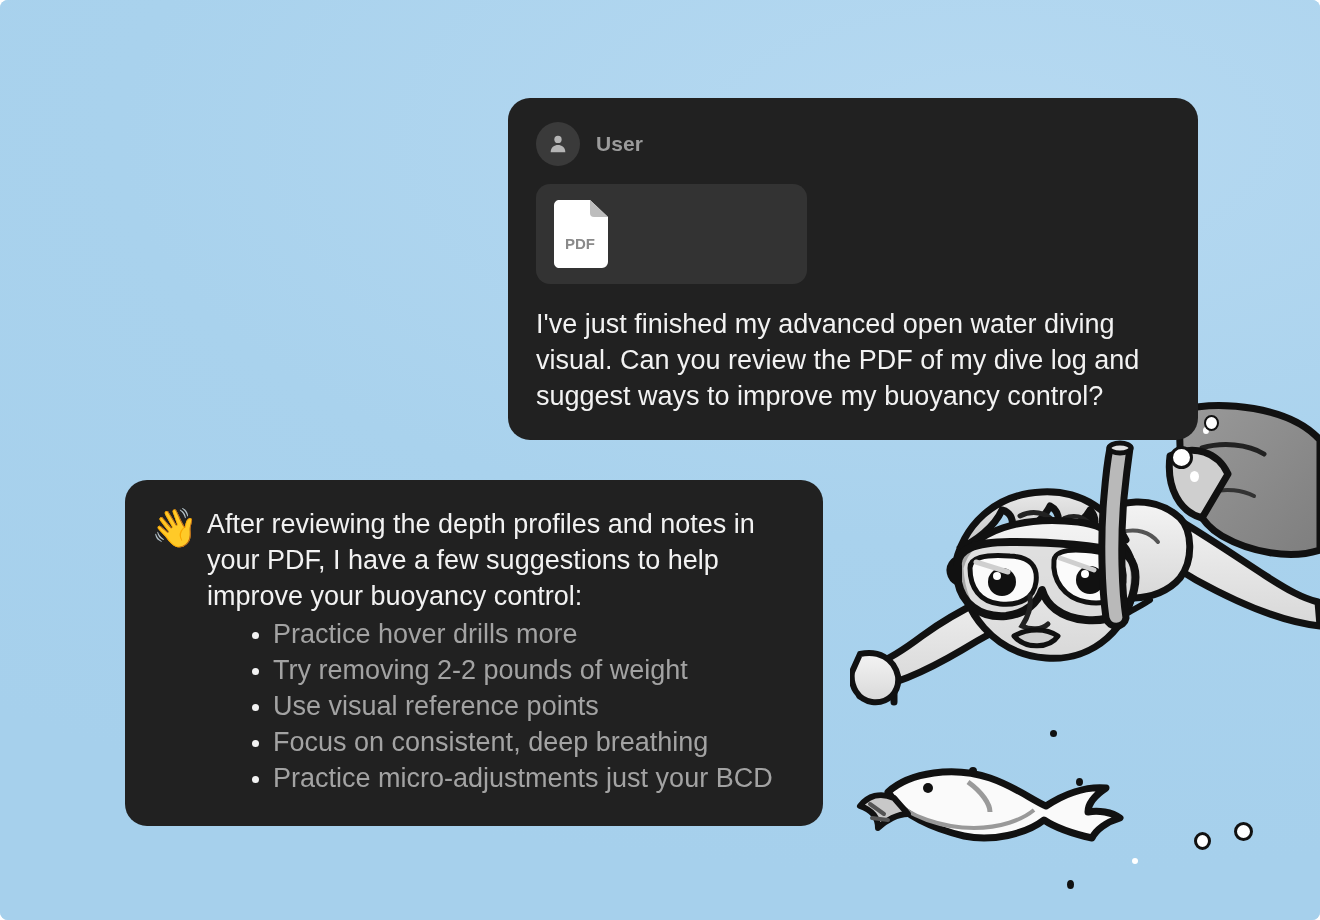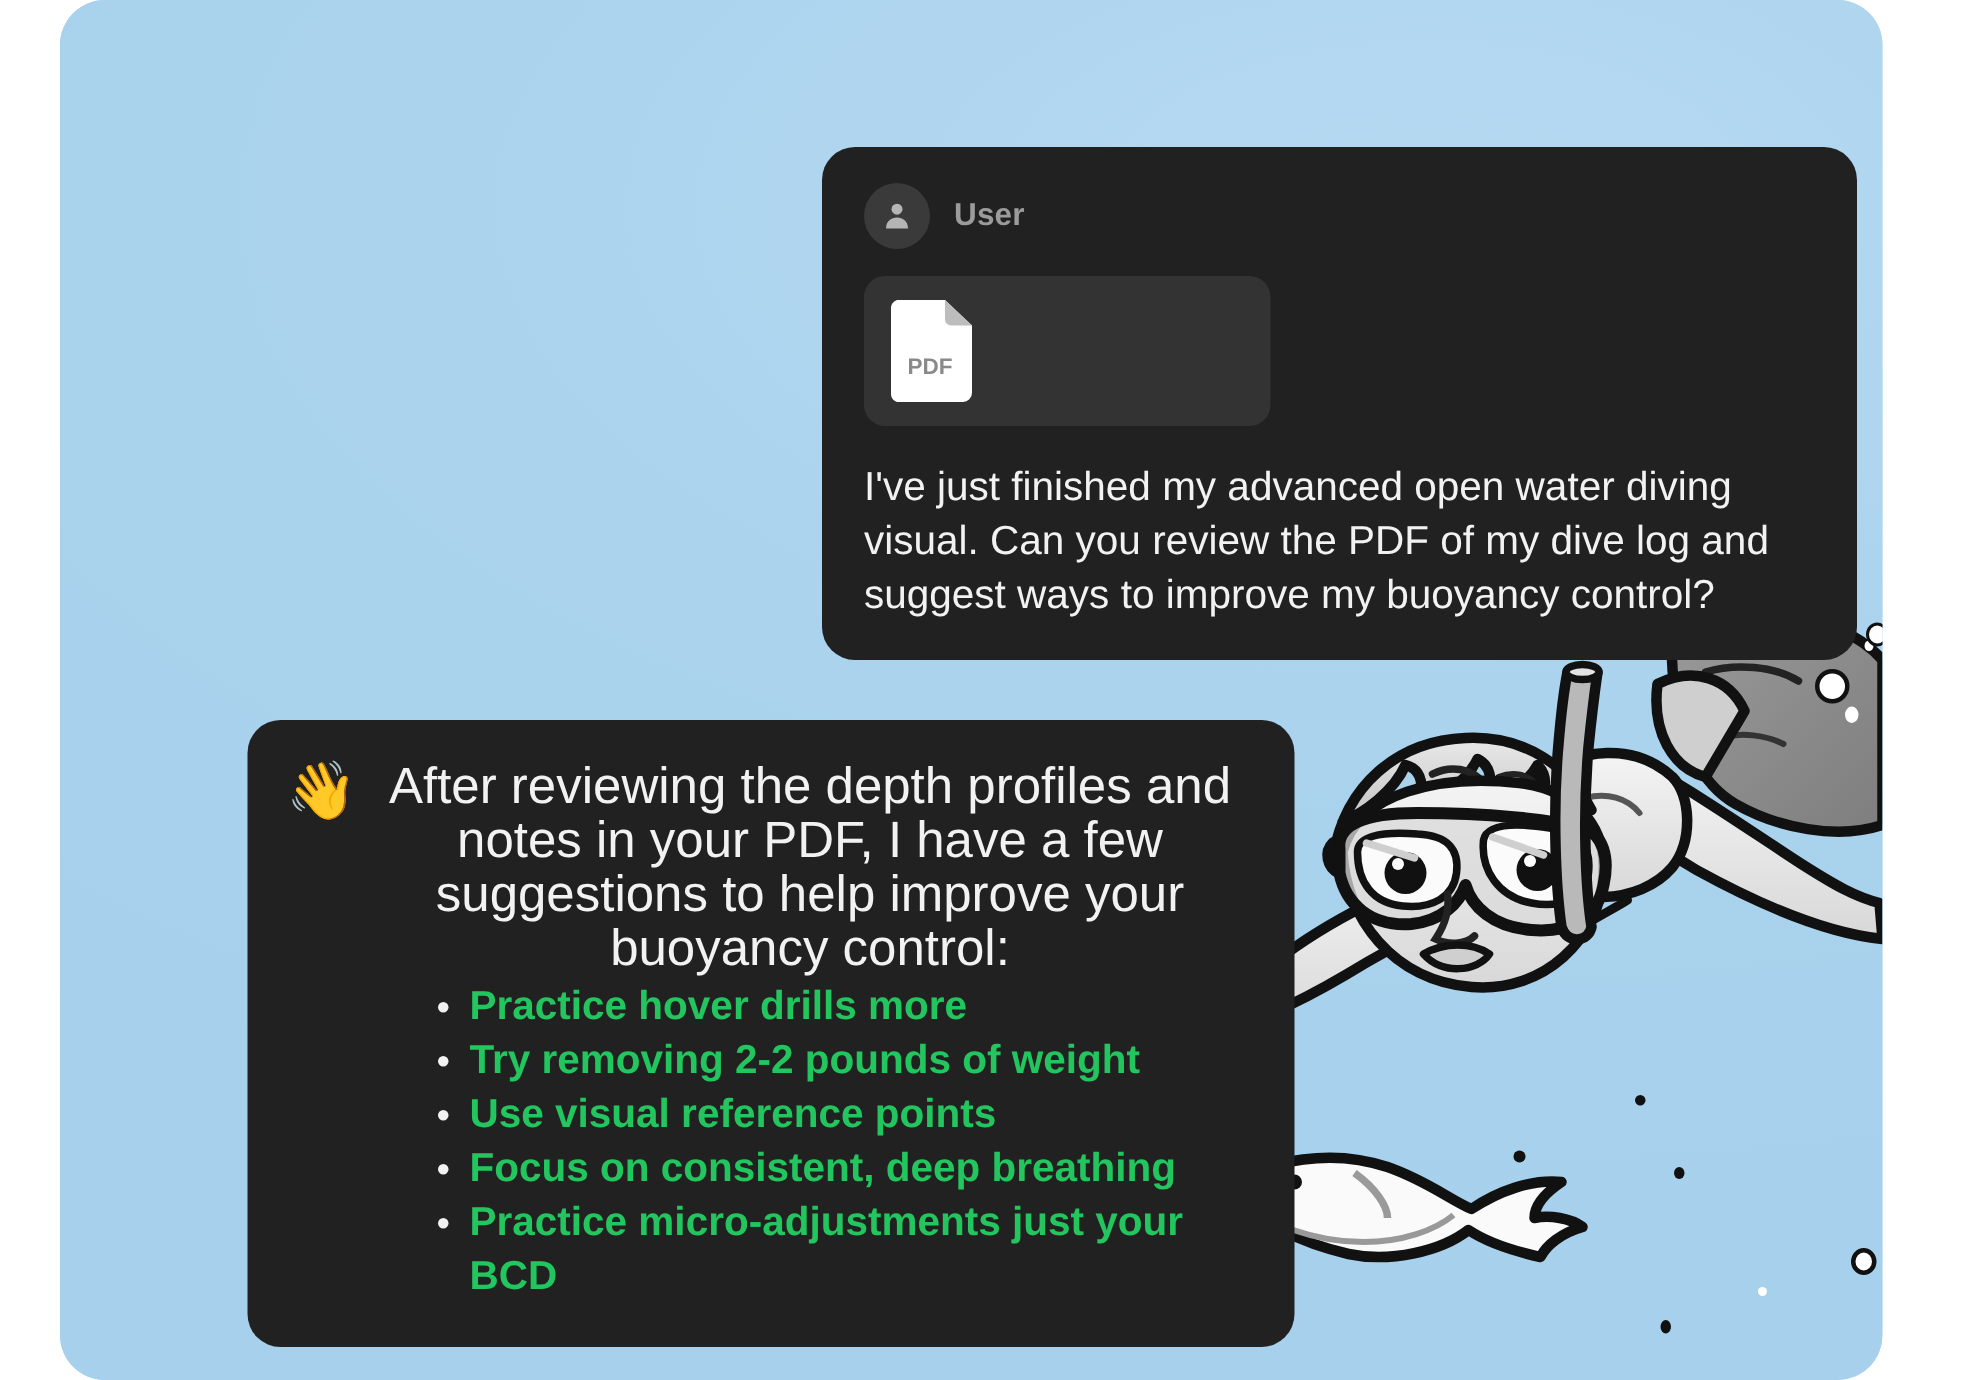--- a/index.html
+++ b/index.html
@@ -11,26 +11,25 @@
   body {
     width: 1320px;
     height: 920px;
     overflow: hidden;
     font-family: "Liberation Sans", sans-serif;
   }
 
   
   #stage {
     position: relative;
-    width: 1215px;
+    width: 1320px;
     height: 920px;
-    border-radius: 30px;
+    border-radius: 8px;
     overflow: hidden;
     background: #aed5ef;
-    margin-left: 40px;
   }
   #bg-gradient {
     position: absolute;
     inset: 0;
     background:
       radial-gradient(120% 80% at 75% 15%, #b6d9f1 0%, #a9d2ed 55%, #a6d0ec 100%);
   }
 
   
   #illustration {
@@ -130,37 +129,35 @@
   }
   .wave-emoji {
     font-size: 38px;
     line-height: 38px;
     flex: 0 0 auto;
     margin-top: 3px;
     width: 42px;
     height: 42px;
   }
   .assistant-text {
-    font-size: 34px;
+    font-size: 27px;
     line-height: 36px;
     color: #f2f2f2;
-    text-align: center;
   }
   .suggestion-list {
     list-style: none;
     margin: 2px 0 0 0;
     padding: 0 0 0 96px;
   }
   .suggestion-list li {
     position: relative;
     font-size: 27px;
     line-height: 36px;
-    color: #22c55e;
+    color: #a3a3a3;
     padding-left: 26px;
-    font-weight: bold;
   }
   .suggestion-list li::before {
     content: "";
     position: absolute;
     left: 5px;
     top: 16px;
     width: 7px;
     height: 7px;
     border-radius: 50%;
     background: #f2f2f2;

